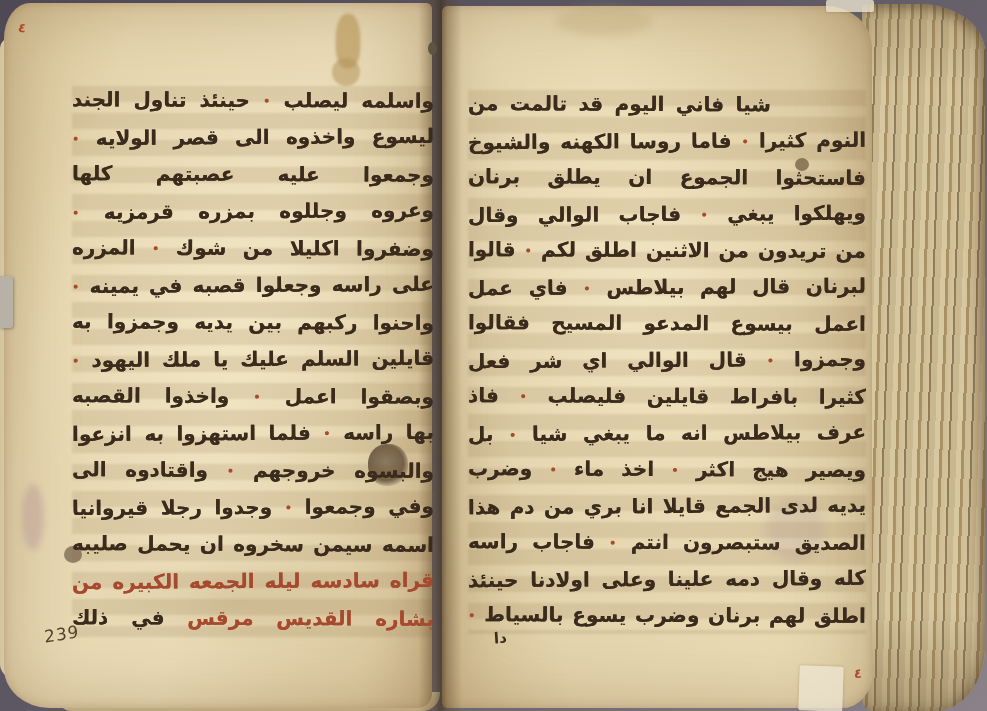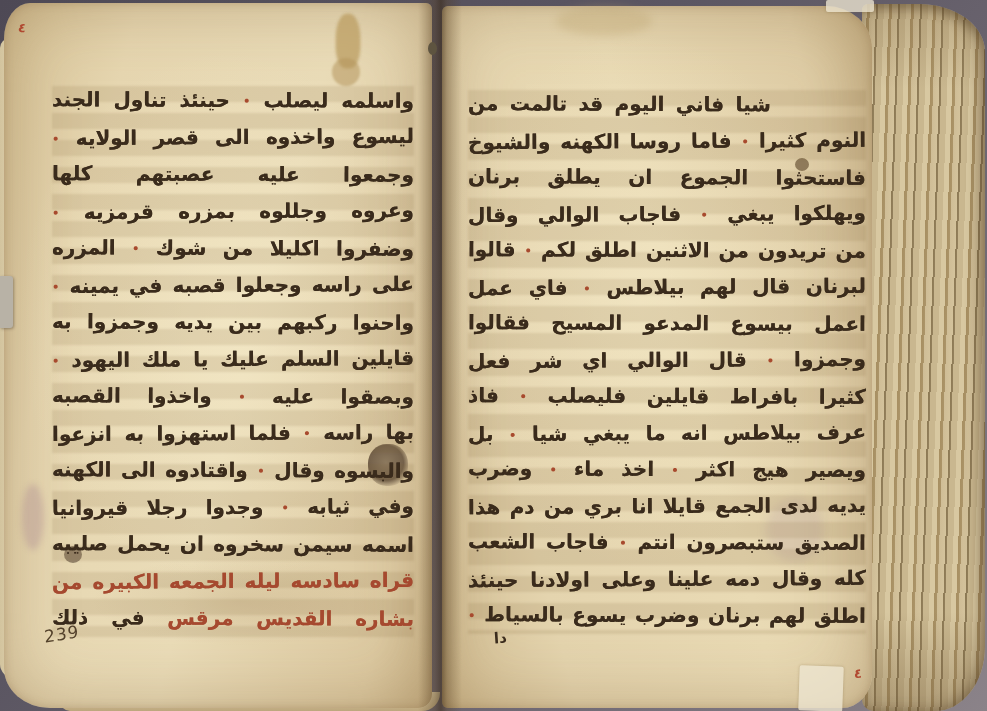--- a/index.html
+++ b/index.html
@@ -55,21 +55,21 @@
   .gutter{
     position:absolute;left:418px;top:0;width:44px;height:711px;z-index:3;
     background:linear-gradient(90deg,rgba(70,50,25,0) 0%,rgba(82,60,30,.38) 38%,rgba(58,40,18,.55) 52%,rgba(82,60,30,.34) 66%,rgba(70,50,25,0) 100%);
     pointer-events:none;
   }
   
   .textblock{
     position:absolute;z-index:4;direction:rtl;
     color:#3a2b1c;font-weight:600;
   }
-  .textblock.left-tb{left:52px;top:82px;width:362px;}
+  .textblock.left-tb{left:72px;top:82px;width:362px;}
   .textblock.right-tb{left:468px;top:86px;width:398px;}
   .show-through{
     position:absolute;inset:-6px 0 0 0;z-index:-1;pointer-events:none;
     background:repeating-linear-gradient(to bottom,
       rgba(128,98,58,.14) 10px, rgba(128,98,58,.14) 26px,
       rgba(128,98,58,0) 26px, rgba(128,98,58,0) 37px);
     filter:blur(1px);
   }
   .ms-line{
     text-align:justify;text-align-last:justify;
@@ -161,43 +161,43 @@
   <div class="textblock left-tb">
     <div class="show-through"></div>
   <div class="ms-line"><span class="seg-ink">واسلمه ليصلب</span> <span class="seg-dot">•</span> <span class="seg-ink">حينئذ تناول الجند</span></div>
       <div class="ms-line"><span class="seg-ink">ليسوع واخذوه الى قصر الولايه</span> <span class="seg-dot">•</span></div>
       <div class="ms-line"><span class="seg-ink">وجمعوا عليه عصبتهم كلها</span></div>
       <div class="ms-line"><span class="seg-ink">وعروه وجللوه بمزره قرمزيه</span> <span class="seg-dot">•</span></div>
       <div class="ms-line"><span class="seg-ink">وضفروا اكليلا من شوك</span> <span class="seg-dot">•</span> <span class="seg-ink">المزره</span></div>
       <div class="ms-line"><span class="seg-ink">على راسه وجعلوا قصبه في يمينه</span> <span class="seg-dot">•</span></div>
       <div class="ms-line"><span class="seg-ink">واحنوا ركبهم بين يديه وجمزوا به</span></div>
       <div class="ms-line"><span class="seg-ink">قايلين السلم عليك يا ملك اليهود</span> <span class="seg-dot">•</span></div>
-      <div class="ms-line"><span class="seg-ink">وبصقوا عليه</span> <span class="seg-dot">•</span> <span class="seg-ink">واخذوا القصبه وضربوا</span></div>
+      <div class="ms-line"><span class="seg-ink">وبصقوا اعمل</span> <span class="seg-dot">•</span> <span class="seg-ink">واخذوا القصبه وضربوا</span></div>
       <div class="ms-line"><span class="seg-ink">بها راسه</span> <span class="seg-dot">•</span> <span class="seg-ink">فلما استهزوا به انزعوا المزره</span> </div>
-      <div class="ms-line"><span class="seg-ink">والبسوه وقال</span> <span class="seg-dot">•</span> <span class="seg-ink">واقتادوه الى الكهنه</span></div>
-      <div class="ms-line"><span class="seg-ink">وفي ثيابه</span> <span class="seg-dot">•</span> <span class="seg-ink">وجدوا رجلا قيروانيا</span> </div>
+      <div class="ms-line"><span class="seg-ink">والبسوه خروجهم</span> <span class="seg-dot">•</span> <span class="seg-ink">واقتادوه الى الكهنه</span></div>
+      <div class="ms-line"><span class="seg-ink">وفي وجمعوا</span> <span class="seg-dot">•</span> <span class="seg-ink">وجدوا رجلا قيروانيا</span> </div>
       <div class="ms-line"><span class="seg-ink">اسمه سيمن سخروه ان يحمل صليبه</span> </div>
       <div class="ms-line"><span class="seg-red">قراه سادسه ليله الجمعه الكبيره من</span></div>
       <div class="ms-line"><span class="seg-red">بشاره القديس مرقس</span> <span class="seg-ink">في ذلك الزمان</span></div>
     </div>
   <div class="textblock right-tb">
     <div class="show-through"></div>
   <div class="ms-line" style="padding-right: 95px;"><span class="seg-ink">شيا فاني اليوم قد تالمت من اجله في</span></div>
       <div class="ms-line"><span class="seg-ink">النوم كثيرا</span> <span class="seg-dot">•</span> <span class="seg-ink">فاما روسا الكهنه والشيوخ</span> </div>
       <div class="ms-line"><span class="seg-ink">فاستحثوا الجموع ان يطلق برنان</span></div>
       <div class="ms-line"><span class="seg-ink">ويهلكوا يبغي</span> <span class="seg-dot">•</span> <span class="seg-ink">فاجاب الوالي وقال</span></div>
       <div class="ms-line"><span class="seg-ink">من تريدون من الاثنين اطلق لكم</span> <span class="seg-dot">•</span> <span class="seg-ink">قالوا</span></div>
       <div class="ms-line"><span class="seg-ink">لبرنان قال لهم بيلاطس</span> <span class="seg-dot">•</span> <span class="seg-ink">فاي عمل</span></div>
       <div class="ms-line"><span class="seg-ink">اعمل بيسوع المدعو المسيح فقالوا كلهم</span></div>
       <div class="ms-line"><span class="seg-ink">وجمزوا</span> <span class="seg-dot">•</span> <span class="seg-ink">قال الوالي اي شر فعل فرفعوا</span></div>
       <div class="ms-line"><span class="seg-ink">كثيرا بافراط قايلين فليصلب</span> <span class="seg-dot">•</span> <span class="seg-ink">فاذ</span></div>
       <div class="ms-line"><span class="seg-ink">عرف بيلاطس انه ما يبغي شيا</span> <span class="seg-dot">•</span> <span class="seg-ink">بل</span></div>
       <div class="ms-line"><span class="seg-ink">ويصير هيج اكثر</span> <span class="seg-dot">•</span> <span class="seg-ink">اخذ ماء</span> <span class="seg-dot">•</span> <span class="seg-ink">وضرب</span></div>
       <div class="ms-line"><span class="seg-ink">يديه لدى الجمع قايلا انا بري من دم هذا</span></div>
-      <div class="ms-line"><span class="seg-ink">الصديق ستبصرون انتم</span> <span class="seg-dot">•</span> <span class="seg-ink">فاجاب الشعب</span></div>
+      <div class="ms-line"><span class="seg-ink">الصديق ستبصرون انتم</span> <span class="seg-dot">•</span> <span class="seg-ink">فاجاب راسه</span></div>
       <div class="ms-line"><span class="seg-ink">كله وقال دمه علينا وعلى اولادنا حينئذ</span></div>
       <div class="ms-line"><span class="seg-ink">اطلق لهم برنان وضرب يسوع بالسياط</span> <span class="seg-dot">•</span></div>
     </div>
 
   <div class="folio">239</div>
   <div class="corner-mark tl">٤</div>
   <div class="catchword">دا</div>
   <div class="corner-mark br">٤</div>
 
 </div>

